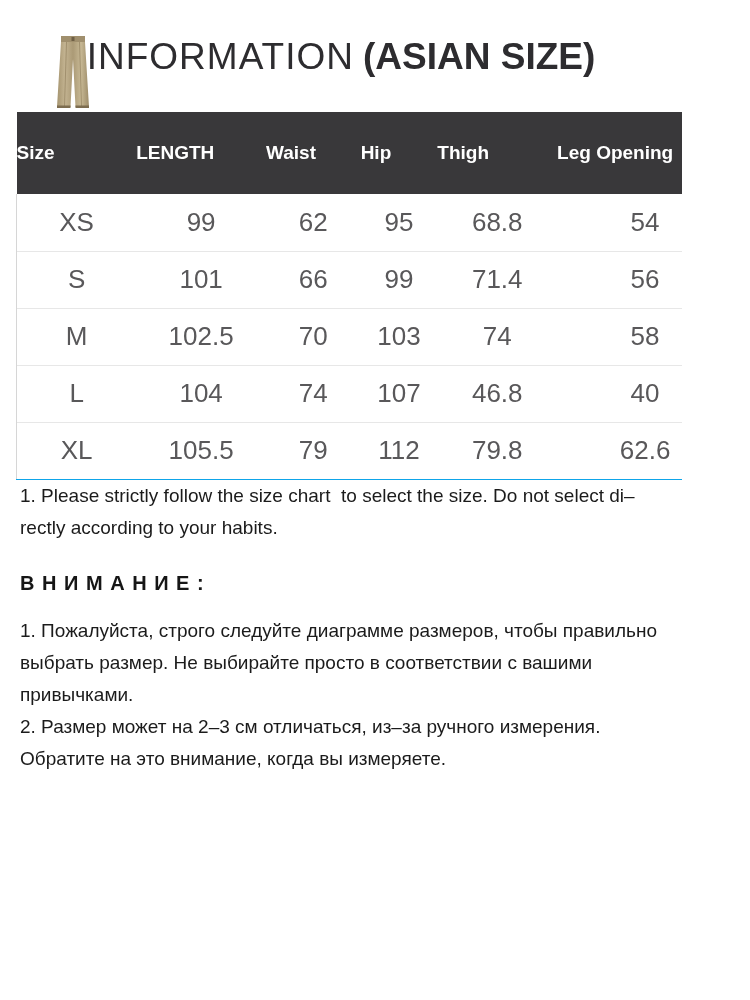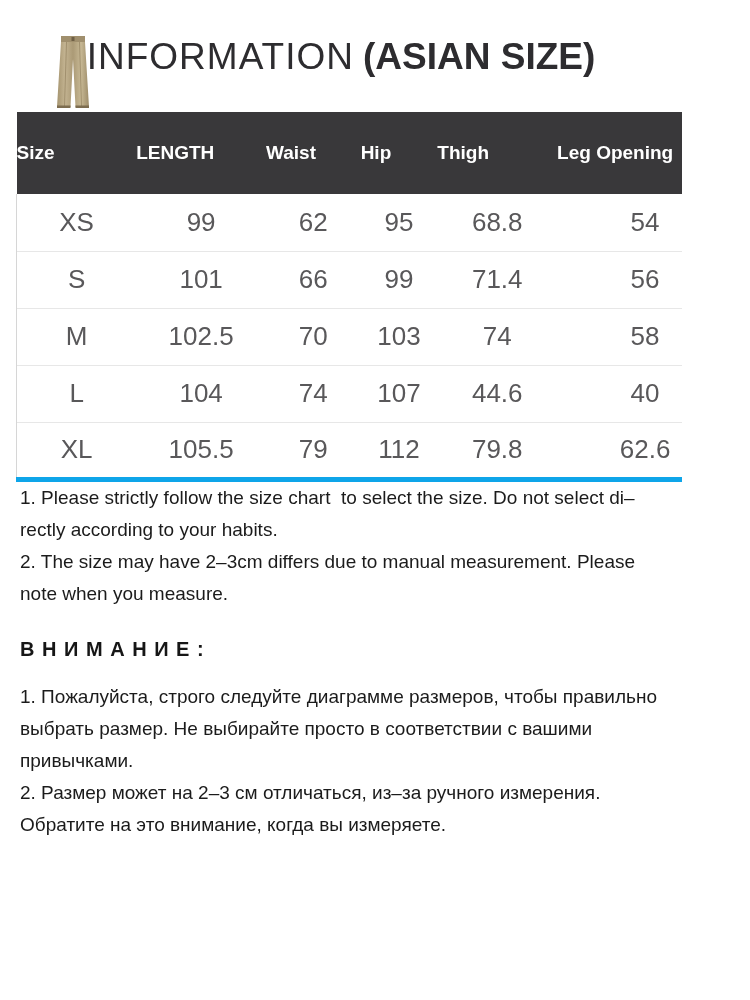--- a/index.html
+++ b/index.html
@@ -32,21 +32,21 @@
     text-align:left; vertical-align:middle;
   }
   table.size-table td {
     height:57px; font-size:26px; font-weight:400;
     color:#59585a; text-align:center; vertical-align:middle;
     border-top:1px solid #e7e7e7;
   }
   table.size-table tbody tr:first-child td { border-top:none;margin-left:39px; }
   table.size-table tbody td:first-child { border-left:1px solid #d6d6d6; }
   table.size-table tbody td:last-child  { border-right:1px solid #d6d6d6; }
-  table.size-table tbody tr:last-child td { border-bottom:5px solid #0ea5e9; }
+  table.size-table tbody tr:last-child td { border-bottom:1px solid #0ea5e9; }
   col.c-size   { width:16.7%; }
   col.c-length { width:18.1%; }
   col.c-waist  { width:13.2%; }
   col.c-hip    { width:10.7%; }
   col.c-thigh  { width:16.7%; }
   col.c-leg    { width:24.6%; }
   
   .notes { padding:0 18px 0 20px; }
   .notes-heading {
     font-size:22px; font-weight:700; color:#111111;
@@ -132,39 +132,37 @@
         <td>70</td>
         <td>103</td>
         <td>74</td>
         <td>58</td>
       </tr>
       <tr>
         <td>L</td>
         <td>104</td>
         <td>74</td>
         <td>107</td>
-        <td>44.6</td>
+        <td>46.8</td>
         <td>40</td>
       </tr>
       <tr>
         <td>XL</td>
         <td>105.5</td>
         <td>79</td>
         <td>112</td>
         <td>79.8</td>
         <td>62.6</td>
       </tr>
     </tbody>
   </table>
 
   <section class="notes">
     <p class="note-item">1. Please strictly follow the size chart  to select the size. Do not select di–
 rectly according to your habits.</p>
-    <p class="note-item">2. The size may have 2–3cm differs due to manual measurement. Please
-note when you measure.</p>
   </section>
 
   <section class="notes">
     <h2 class="attention-heading">В Н И М А Н И Е :</h2>
     <p class="note-item">1. Пожалуйста, строго следуйте диаграмме размеров, чтобы правильно
 выбрать размер. Не выбирайте просто в соответствии с вашими
 привычками.</p>
     <p class="note-item">2. Размер может на 2–3 см отличаться, из–за ручного измерения.
 Обратите на это внимание, когда вы измеряете.</p>
   </section>

